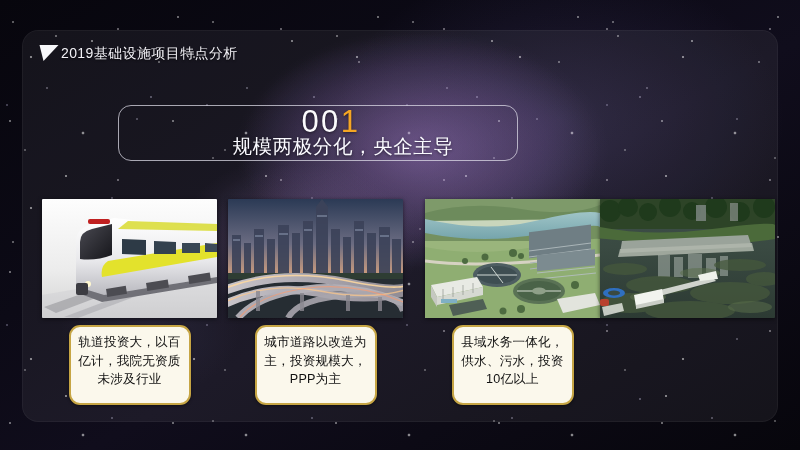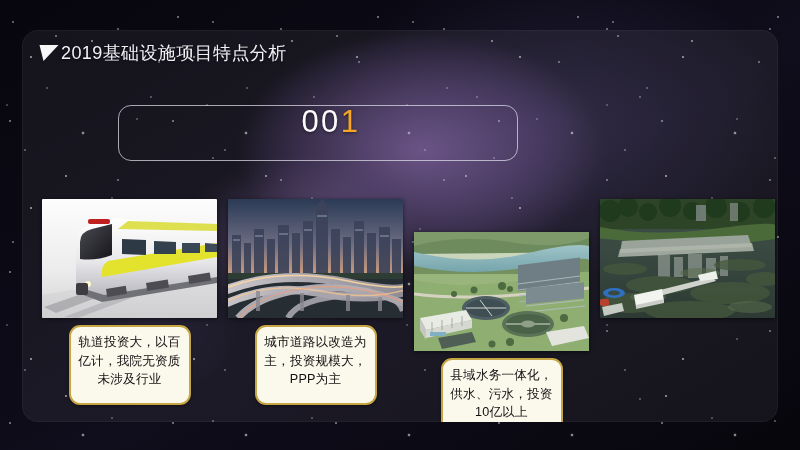--- a/index.html
+++ b/index.html
@@ -105,21 +105,21 @@
     height: 30px;
   }
   .flag-icon {
     width: 22px;
     height: 20px;
     margin-right: 1px;
     flex: none;
   }
   .title-text {
     color: #f2f1f6;
-    font-size: 18px;
+    font-size: 14px;
     letter-spacing: .4px;
     line-height: 1;
     white-space: nowrap;
     text-shadow: 0 1px 2px rgba(0,0,0,.65);
   }
 
   
   .section-box {
     position: absolute;
     left: 96px;
@@ -160,21 +160,21 @@
     width: 756px;
     height: 215px;
   }
   .card {
     position: absolute;
     top: 0;
     width: 175px;
   }
   .card.c0 { left: 20px; }
   .card.c1 { left: 206px; }
-  .card.c2 { left: 392px; margin-top: 33px; }
+  .card.c2 { left: 403px; }
   .card.c3 { left: 578px; }
 
   .thumb {
     width: 175px;
     height: 119px;
     overflow: hidden;
     position: relative;
     border-radius: 1px;
     box-shadow: 0 1px 4px rgba(0,0,0,.55);
   }
@@ -213,20 +213,21 @@
 
     <div class="title-row">
       <svg class="flag-icon" viewBox="0 0 22 20">
         <polygon points="1.5,2 20.5,2 5.5,18" fill="#f7f7fa"></polygon>
       </svg>
       <span class="title-text">2019基础设施项目特点分析</span>
     </div>
 
     <div class="section-box">
       <span class="section-num"><span>00</span><span class="accent">1</span></span>
+      <span class="section-title">规模两极分化，央企主导</span>
     </div>
 
     <div class="cards">
 
       <div class="card c1">
         <div class="thumb">
           <svg viewBox="0 0 175 119" preserveAspectRatio="none">
             <defs>
               <linearGradient id="sky2" x1="0" y1="0" x2="0" y2="1">
                 <stop offset="0%" stop-color="#2b3a55"></stop>

